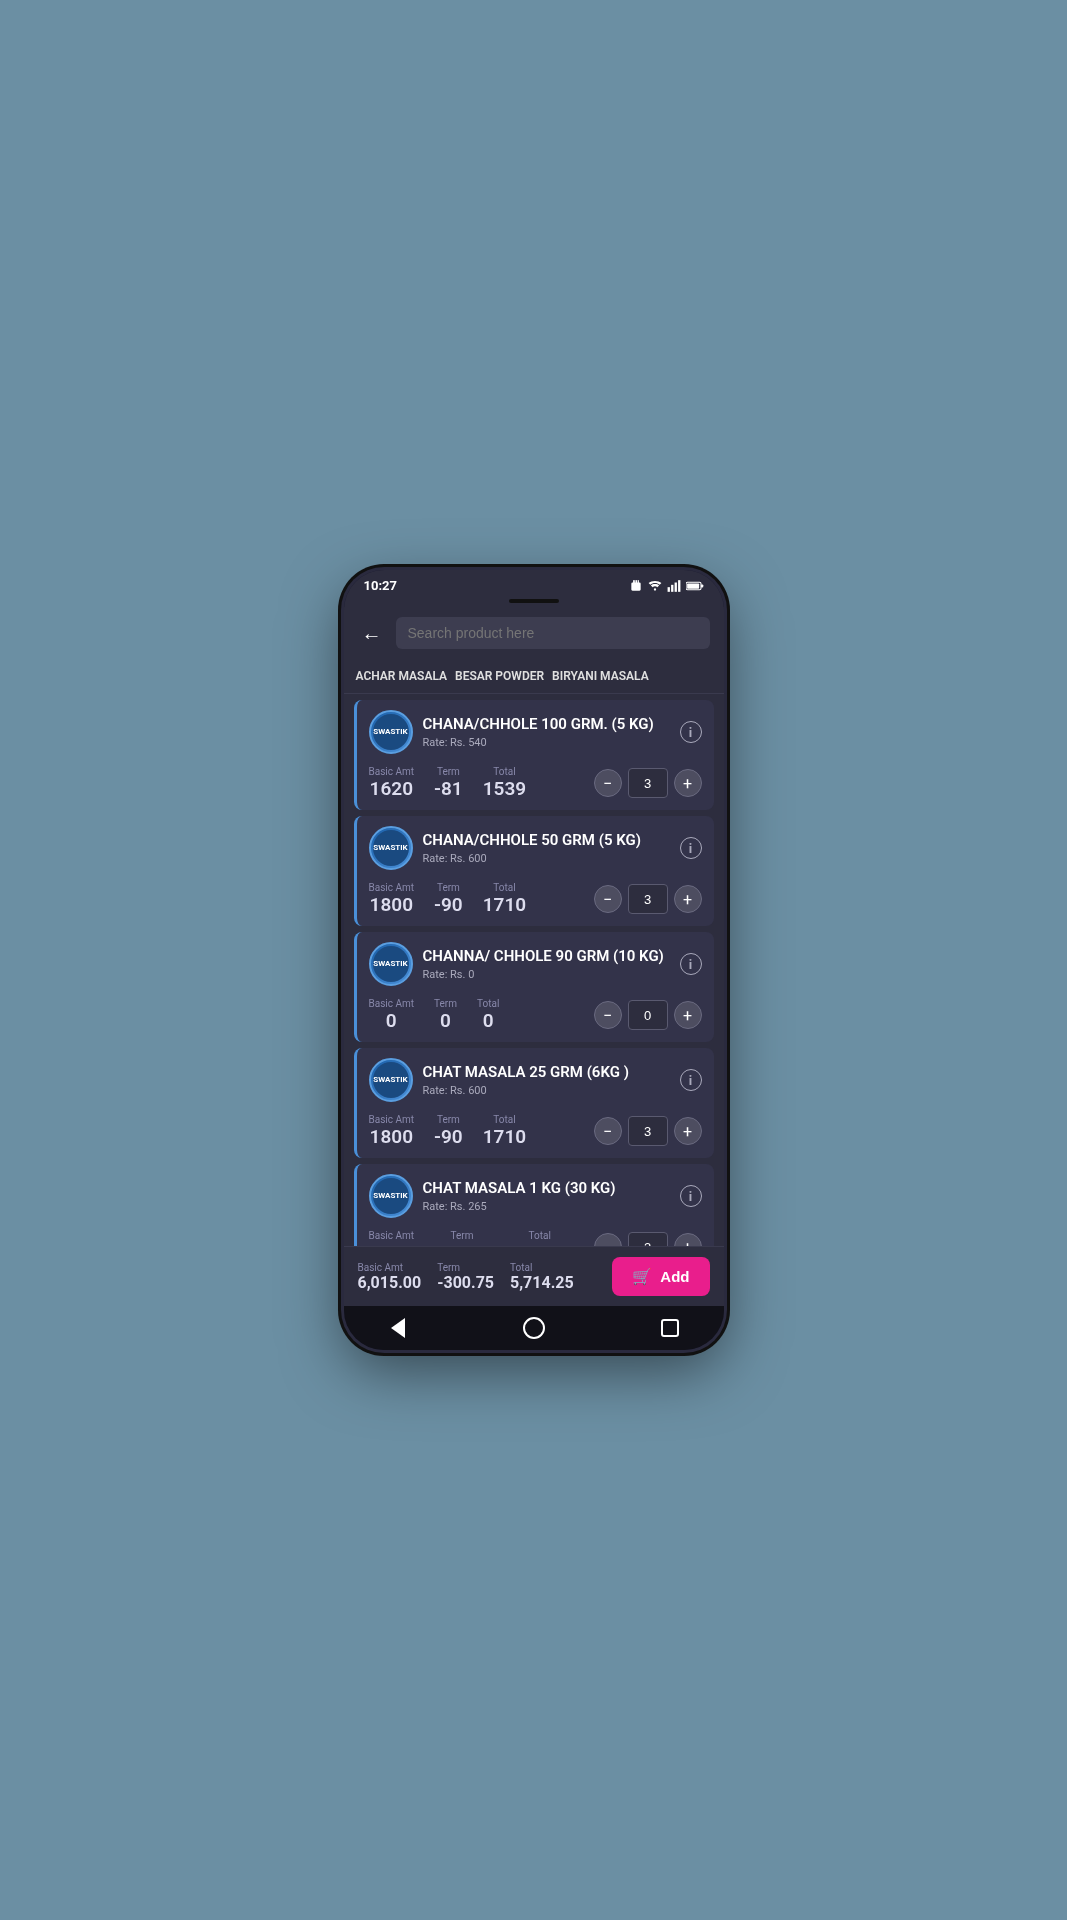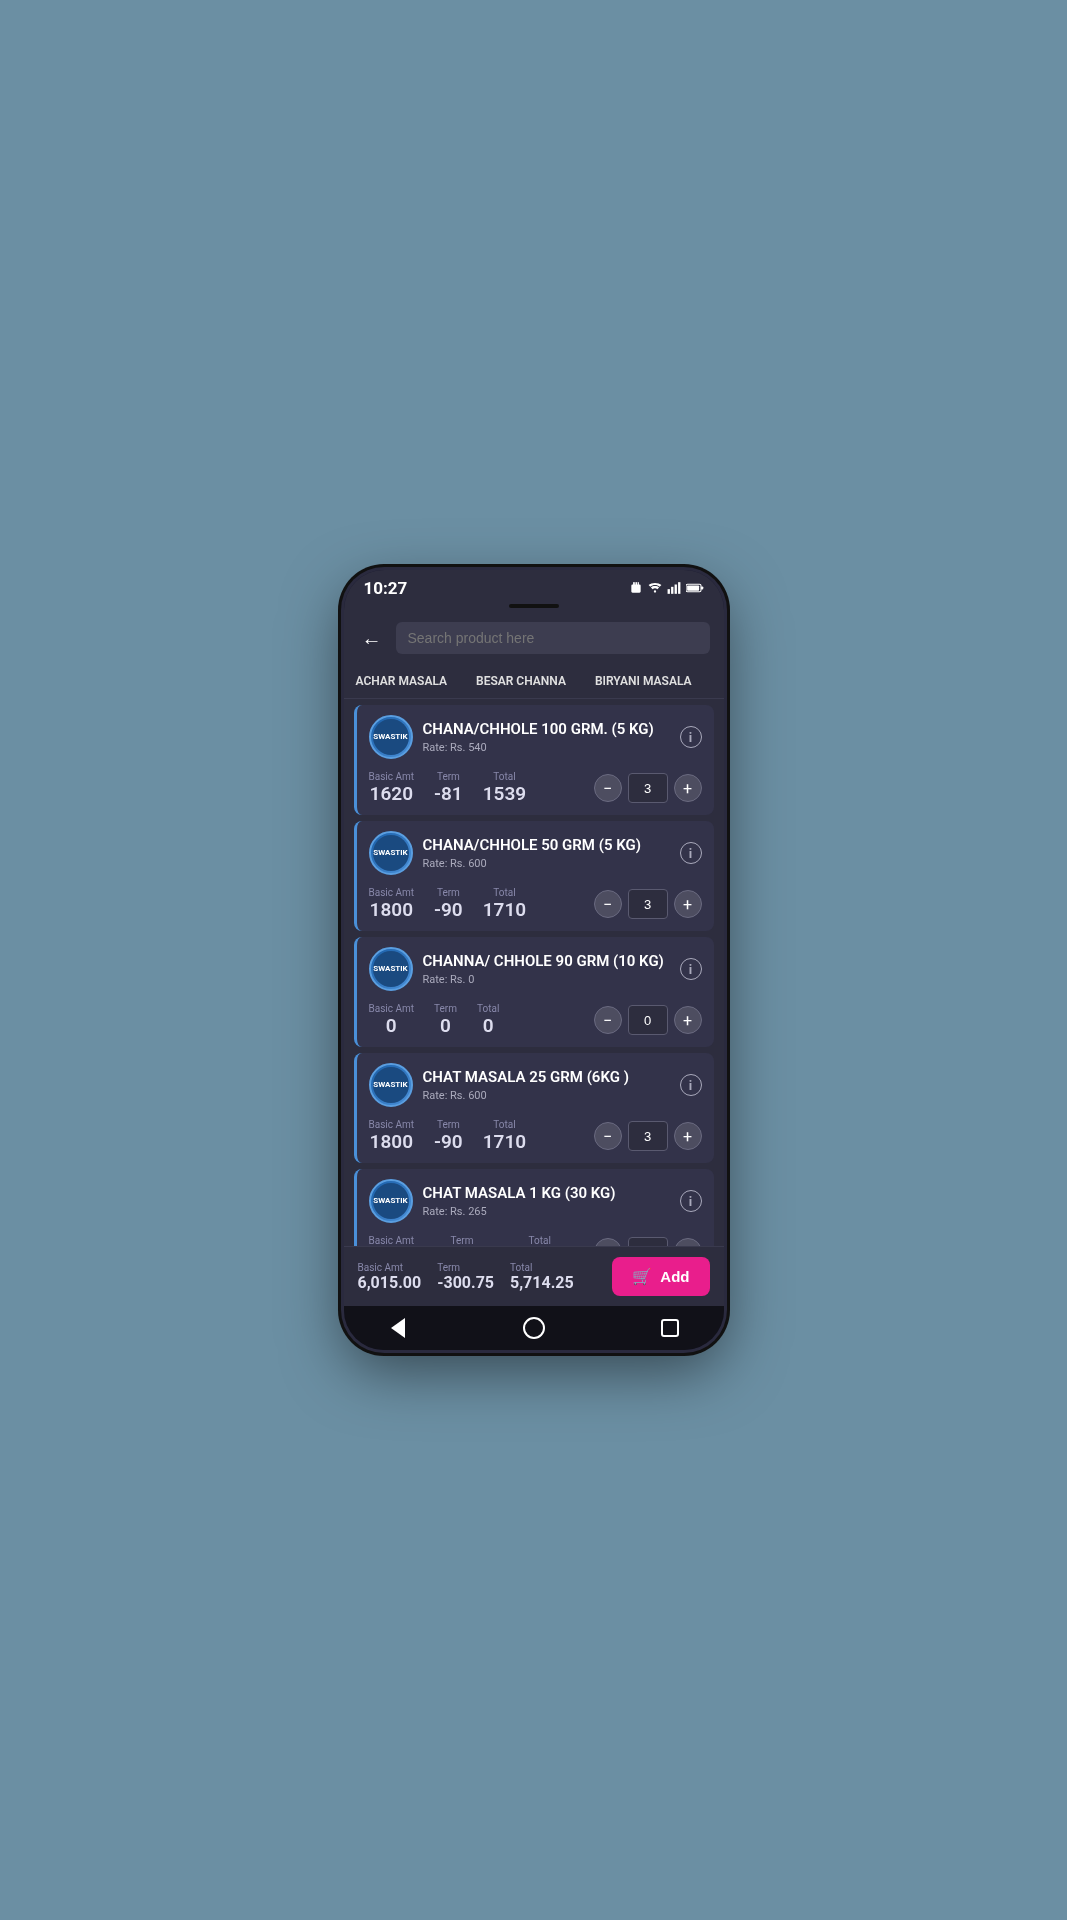--- a/index.html
+++ b/index.html
@@ -26,21 +26,21 @@
     .status-bar {
       background: #2d2d3e;
       padding: 8px 20px 4px;
       display: flex;
       justify-content: space-between;
       align-items: center;
       flex-shrink: 0;
     }
     .status-time {
       color: white;
-      font-size: 17px;
+      font-size: 13px;
       font-weight: bold;
     }
     .status-icons {
       display: flex;
       gap: 5px;
       align-items: center;
     }
     .status-icons svg {
       fill: white;
     }
@@ -89,21 +89,21 @@
       padding: 8px 12px;
       color: #999;
       font-size: 14px;
       border: none;
       outline: none;
     }
     
     .category-tabs {
       display: flex;
       padding: 8px 12px;
-      gap: 29px;
+      gap: 8px;
       background: #2d2d3e;
       border-bottom: 1px solid #3a3a4e;
       flex-shrink: 0;
       overflow-x: auto;
     }
     .category-tabs::-webkit-scrollbar { display: none; }
     .cat-tab {
       color: #e0e0e0;
       font-size: 12px;
       font-weight: 600;
@@ -362,21 +362,21 @@
 
   <div class="app-content">
 
     <div class="header">
       <div class="back-btn">←</div>
       <input class="search-box" type="text" placeholder="Search product here" style="">
     </div>
 
     <div class="category-tabs">
       <span class="cat-tab">ACHAR MASALA</span>
-      <span class="cat-tab">BESAR CHANNA</span>
+      <span class="cat-tab">BESAR POWDER</span>
       <span class="cat-tab">BIRYANI MASALA</span>
     </div>
 
     <div class="products-list">
 
       <div class="product-card">
         <div class="product-top">
           <div class="product-logo">
             <div class="product-logo-inner">SWASTIK</div>
           </div>

